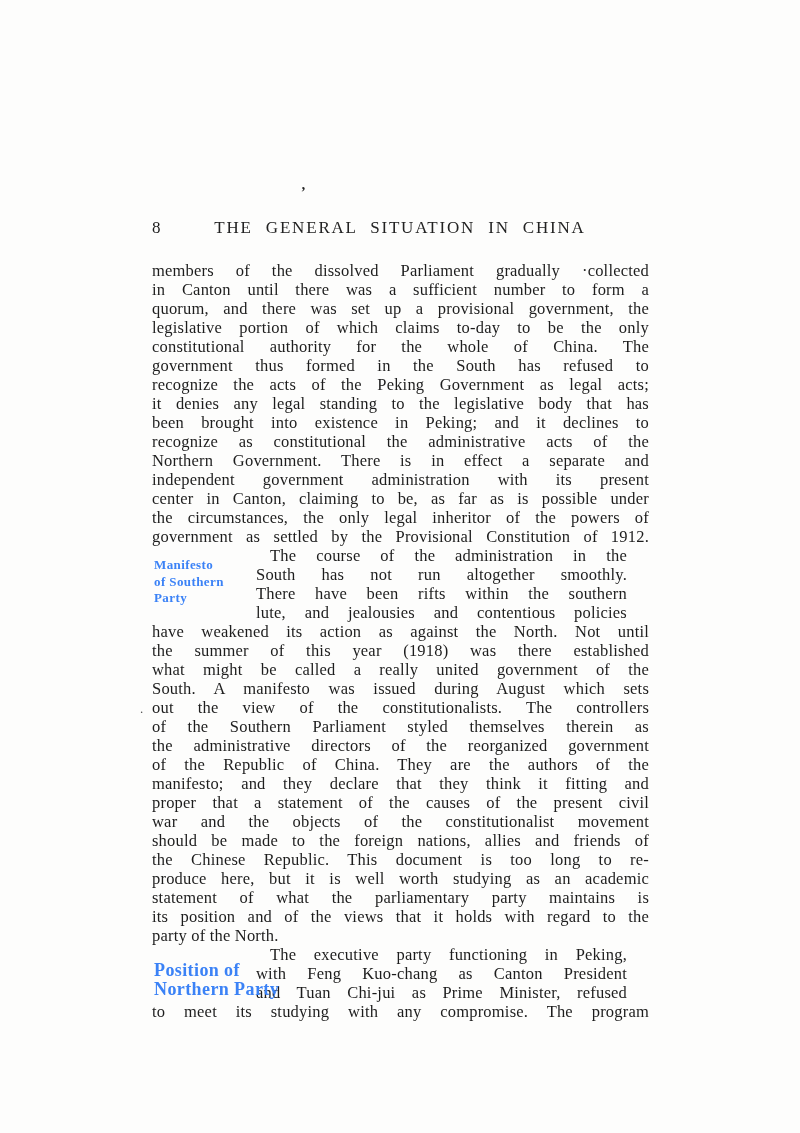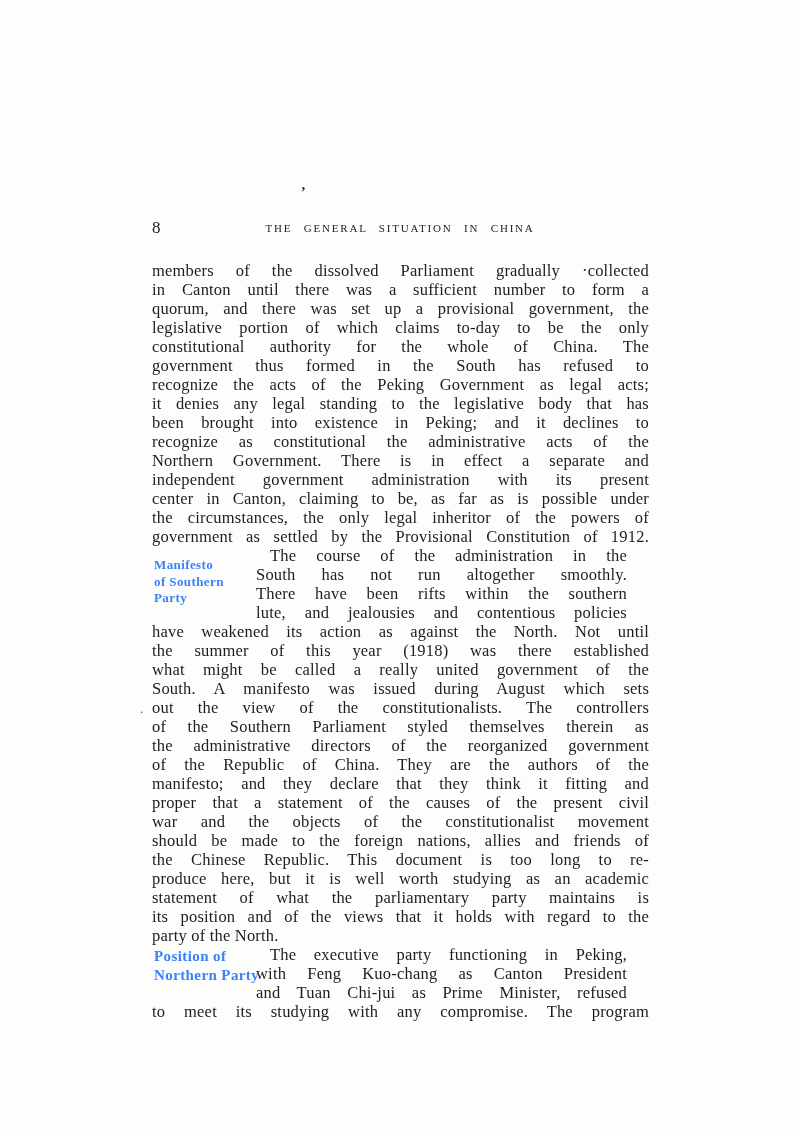--- a/index.html
+++ b/index.html
@@ -18,21 +18,21 @@
     top: 218px;
     font-size: 17px;
     line-height: 19px;
   }
   .running-head {
     position: absolute;
     left: 0;
     top: 220px;
     width: 800px;
     text-align: center;
-    font-size: 11px;
+    font-size: 17px;
     line-height: 16px;
     letter-spacing: 1.8px;
     word-spacing: 7px;
     color: #222;
   }
   .stray-top {
     position: absolute;
     left: 301px;
     top: 185px;
     font-size: 14px;
@@ -68,21 +68,21 @@
   .note { position: relative; }
   .note .nlines { margin-left: 104px; width: 371px; }
   .note .label {
     position: absolute;
     left: 2px;
     font-weight: bold;
     letter-spacing: 0.4px;
     color: #3b82f6;
   }
   .note1 .label { top: 11px; font-size: 13px; line-height: 16.5px; }
-  .note2 .label { top: 2px;  font-size: 15px; line-height: 18.5px; }
+  .note2 .label { top: 16px;  font-size: 18px; line-height: 18.5px; }
 </style>
 </head>
 <body>
 
 <div class="page">
 
   <span class="stray-top">’</span>
   <span class="stray-left">.</span>
 
   <div class="page-number">8</div>

